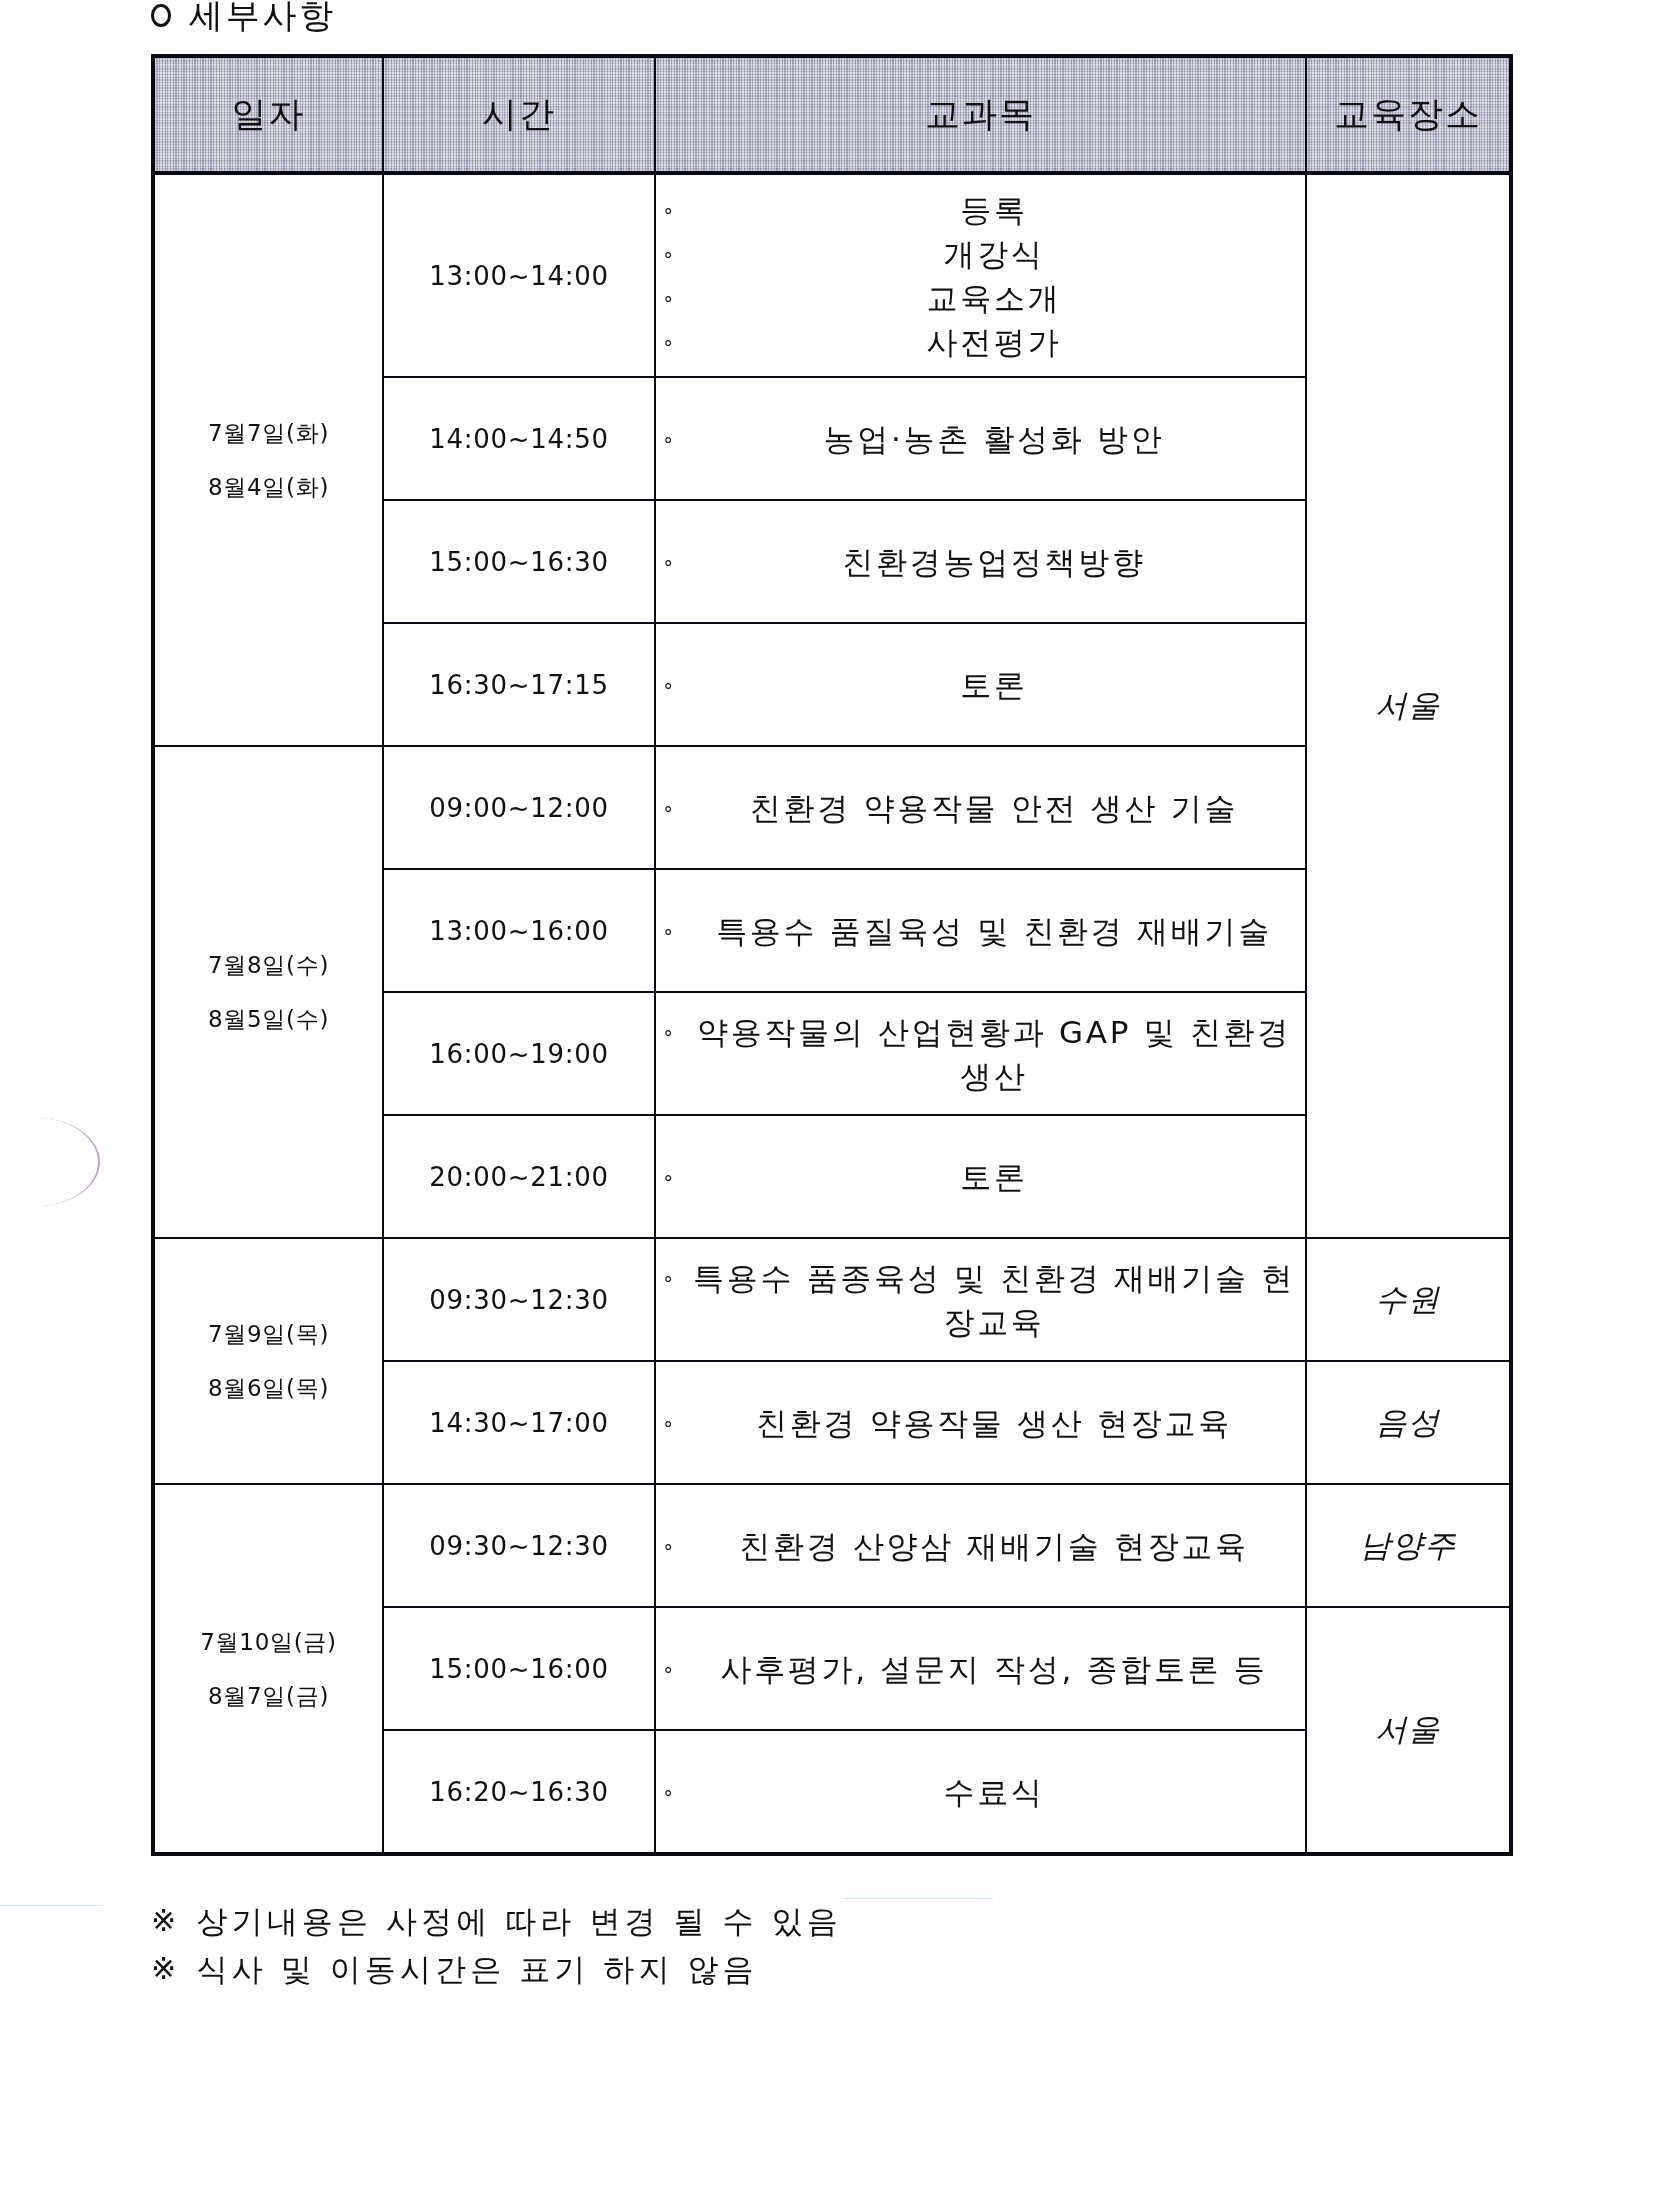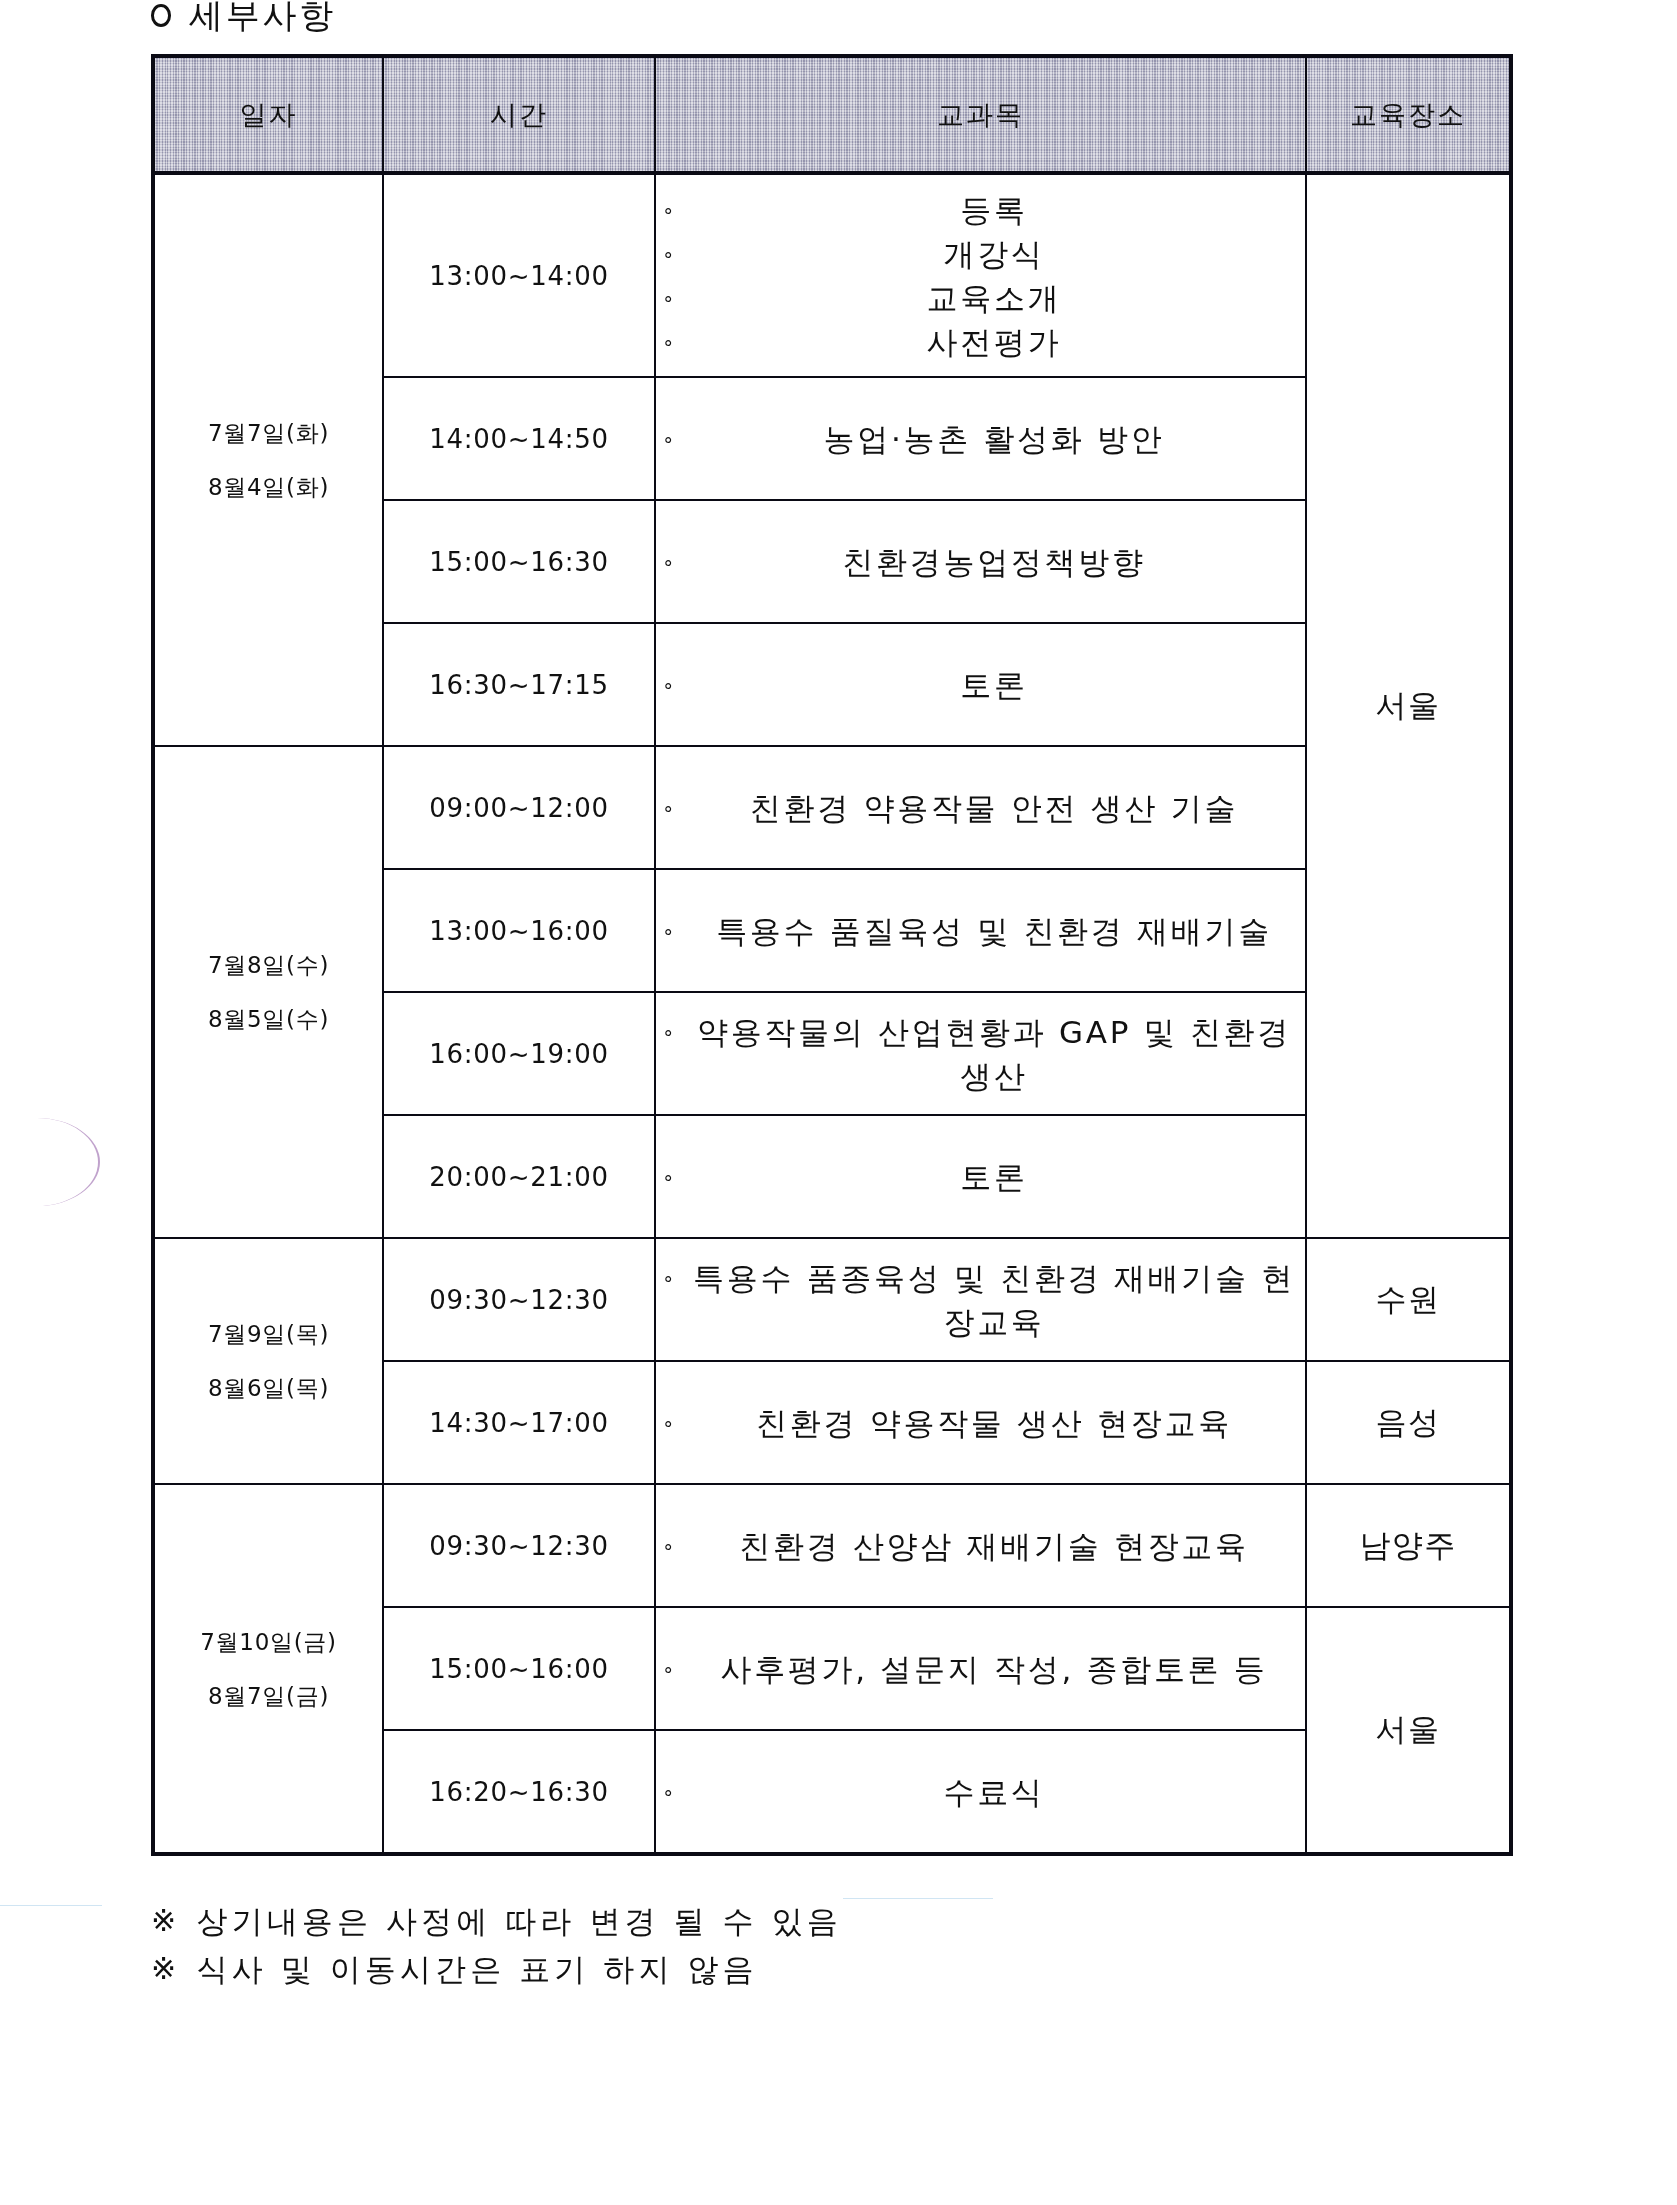--- a/index.html
+++ b/index.html
@@ -29,31 +29,31 @@
       border: 2px solid #0a0a14;
       text-align: center; vertical-align: middle;
       font-weight: normal; padding: 0;
     }
     table.schedule thead th {
       height: 113px;
       background-color: #b9b9c9;
       background-image:
         repeating-linear-gradient(90deg, rgba(255,255,255,0.35) 0 1.4px, rgba(40,40,90,0.15) 1.4px 2.7px),
         repeating-linear-gradient(0deg, rgba(255,255,255,0.25) 0 1.4px, rgba(40,40,90,0.12) 1.4px 2.7px);
-      font-size: 27px; letter-spacing: 2px;
+      font-size: 35px; letter-spacing: 2px;
       border-bottom: 4.8px solid #0a0a14;
     }
     col.c-date { width: 230px; }
     col.c-time { width: 272px; }
     col.c-subj { width: 651px; }
     col.c-place { width: 205px; }
     td.date-cell { font-size: 23px; line-height: 54px; letter-spacing: 0.7px; }
     td.time-cell { font-size: 26px; letter-spacing: 0.7px; }
     td.subj-cell { text-align: left; padding-left: 12.2px; font-size: 31px; letter-spacing: 2.7px; line-height: 44px; }
-    td.place-cell { font-size: 31px; letter-spacing: 1.4px; }
+    td.place-cell { font-size: 31px; letter-spacing: 1.4px; font-style: italic; }
     tr.r-first td { height: 201px; }
     tr.r-body td { height: 121px; }
     .subj-line { display: flex; align-items: flex-start; }
     .subj-bullet {
       flex: 0 0 auto; width: 27px; font-size: 19px; line-height: 44px;
     }
     .subj-text { flex: 1 1 auto; }
     .notes {
       position: absolute; left: 151px; top: 1897px;
       font-size: 31px; letter-spacing: 4.1px; line-height: 48px;

